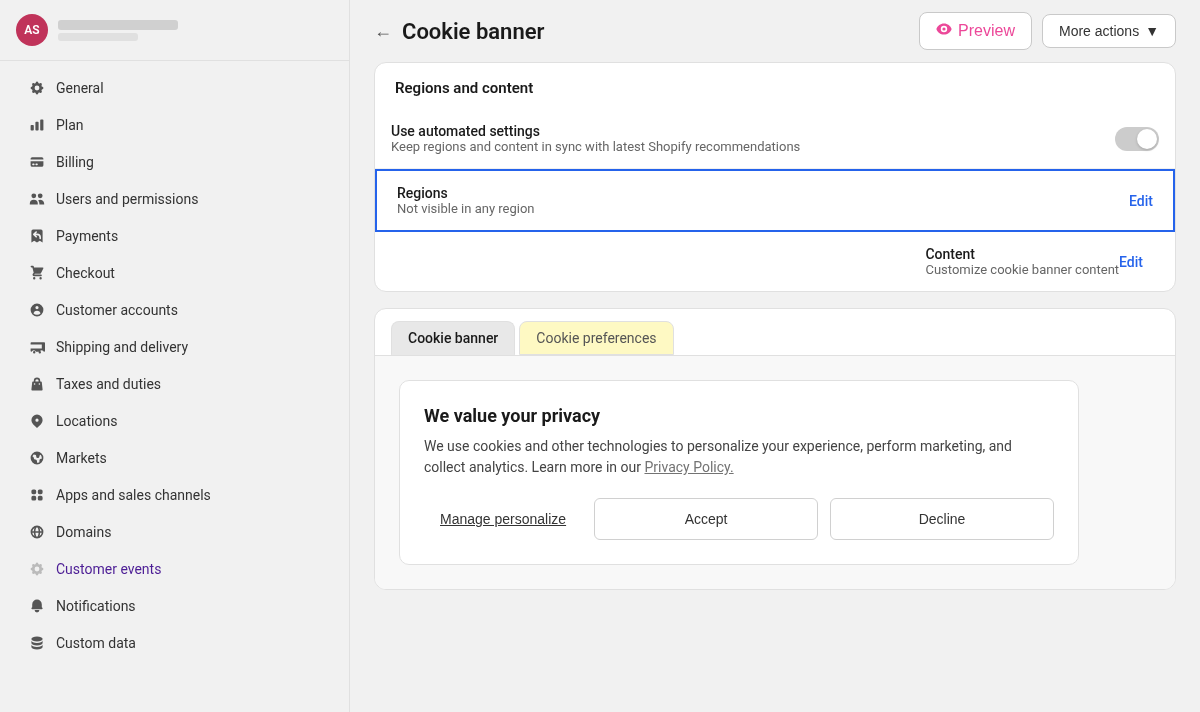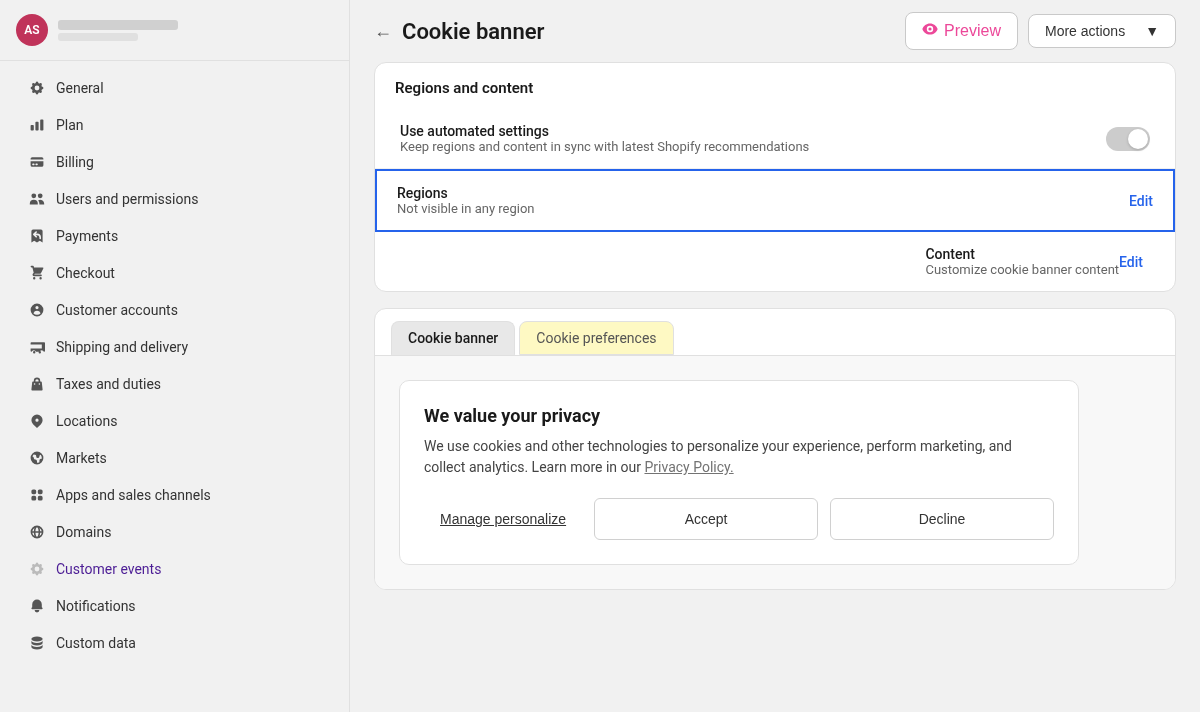--- a/index.html
+++ b/index.html
@@ -153,21 +153,21 @@
       border-radius: 8px;
       background: white;
       cursor: pointer;
       font-size: 16px;
       color: #ec4899;
     }
 
     .btn-more-actions {
       display: flex;
       align-items: center;
-      gap: 20px;
+      gap: 6px;
       padding: 8px 16px;
       border: 1px solid #c9c9c9;
       border-radius: 8px;
       background: white;
       cursor: pointer;
       font-size: 14px;
       color: #333;
     }
 
     
@@ -190,21 +190,21 @@
       font-weight: 600;
       color: #1a1a1a;
       padding: 16px 20px 12px 20px;
     }
 
     
     .settings-row {
       display: flex;
       align-items: center;
       justify-content: space-between;
-      padding: 14px 25px;
+      padding: 14px 16px;
       border-bottom: 1px solid #f0f0f0;
     }
 
     .settings-row-text .row-title {
       font-size: 14px;
       font-weight: 500;
       color: #1a1a1a;
     }
 
     .settings-row-text .row-subtitle {

